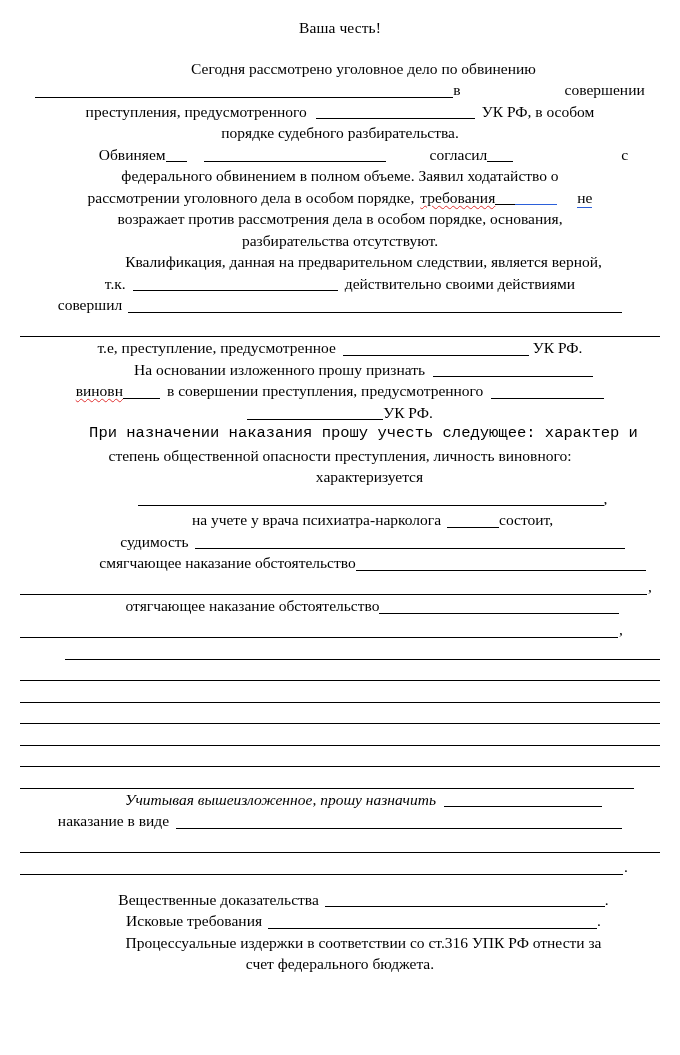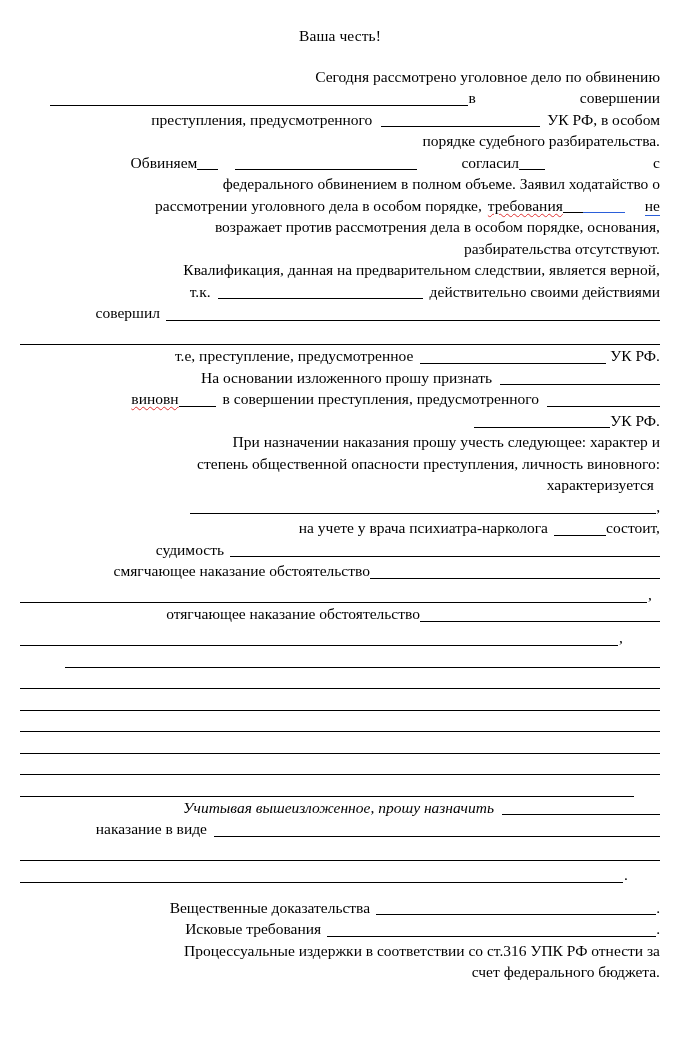--- a/index.html
+++ b/index.html
@@ -8,41 +8,40 @@
     background:#ffffff;
     font-family:"Liberation Serif", "DejaVu Serif", serif;
     color:#000000;
     overflow:hidden;
   }
   #page {
     position:relative;
     width:680px; height:786px;
     padding:4px 20px;
     background:#ffffff;
-    margin-top:8px;
   }
 
   
   .title {
     text-align:center;
     font-size:15.5px;
     line-height:1;
     padding-top:16px;
     padding-bottom:22px;
     letter-spacing:0.1px;
   }
   .para {
     font-size:15.5px;
     line-height:21.5px;
     text-align:justify;
     text-justify:inter-word;
     margin:0;
   }
   .para.indent { text-indent:47px; }
-  .para.noj { text-align:right; }
+  .para.noj { text-align:center; }
   .blk { margin:0; }
 
   
   .u {
     display:inline-block;
     border-bottom:1.3px solid #000;
     height:0.95em;
     vertical-align:-0.17em;
   }
 
@@ -147,21 +146,21 @@
     <div class="para noj">
       <span class="misspell">виновн</span><span class="u" style="width:37px;"></span><span style="display:inline-block;width:7px;"></span><span>в  совершении  преступления,  предусмотренного</span><span style="display:inline-block;width:8px;"></span><span class="u" style="width:113px;"></span>
     </div>
 
     <div class="para noj">
       <span class="u" style="width:136px;"></span><span>УК РФ.</span>
     </div>
   </div>
 
   <div class="blk">
-    <div class="para noj" style="text-indent:47px;">При  назначении  наказания  прошу  учесть  следующее:  характер  и</div>
+    <div class="para noj" style="text-indent:47px;font-family:Liberation Mono, monospace;">При  назначении  наказания  прошу  учесть  следующее:  характер  и</div>
     <div class="para noj">степень общественной опасности преступления, личность виновного:</div>
   </div>
 
   <div class="blk">
 
     <div class="para noj" style="padding-left:65px;">
       <span>характеризуется</span><span style="display:inline-block;width:6px;"></span><span class="u" style="width:466px;"></span><span>,</span>
     </div>
 
 

